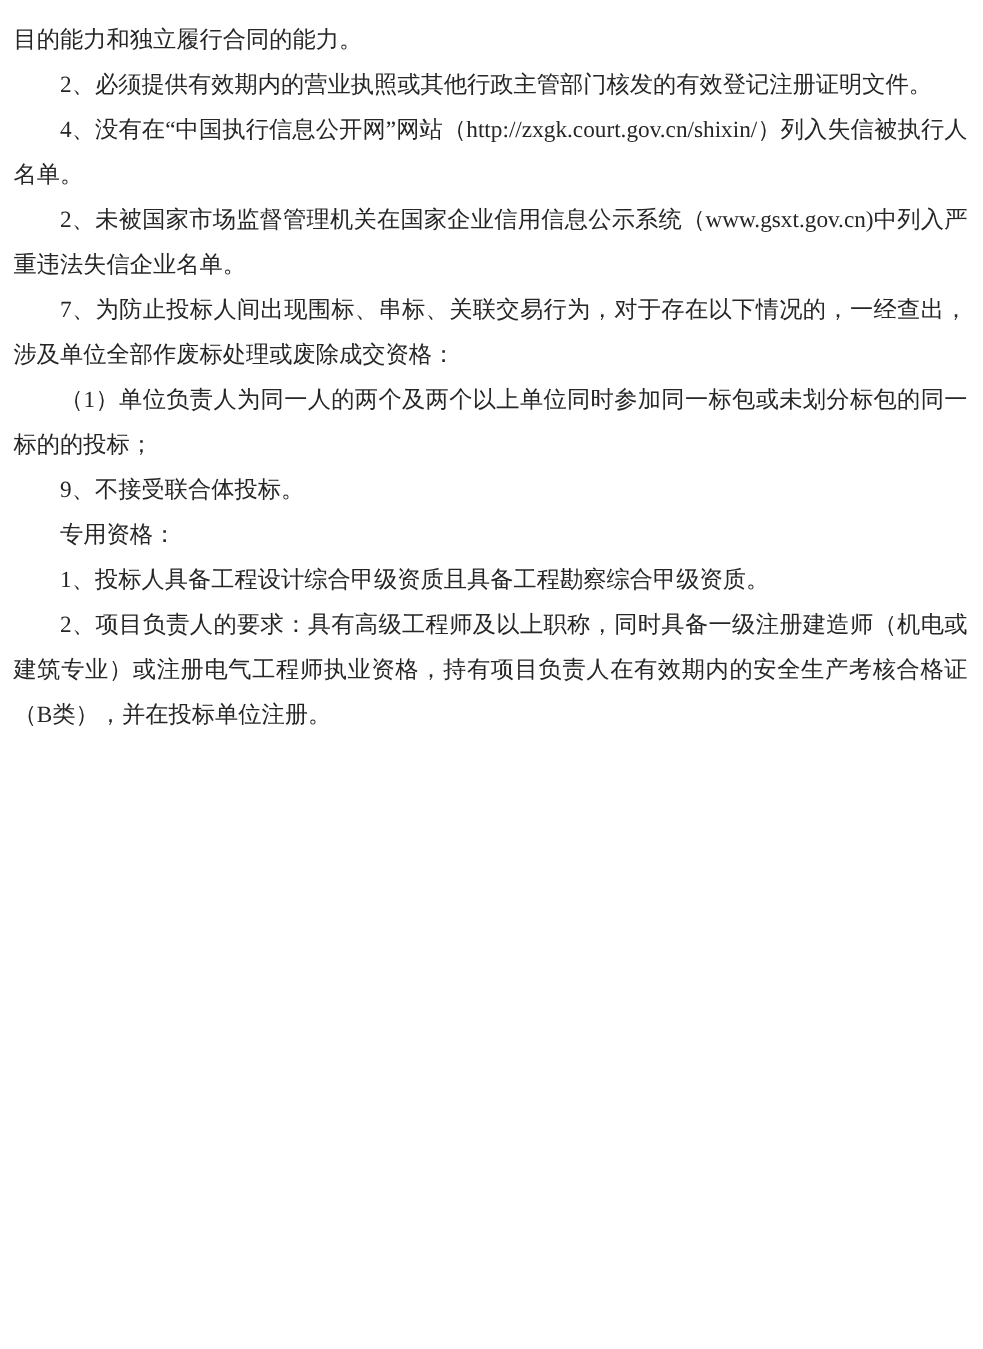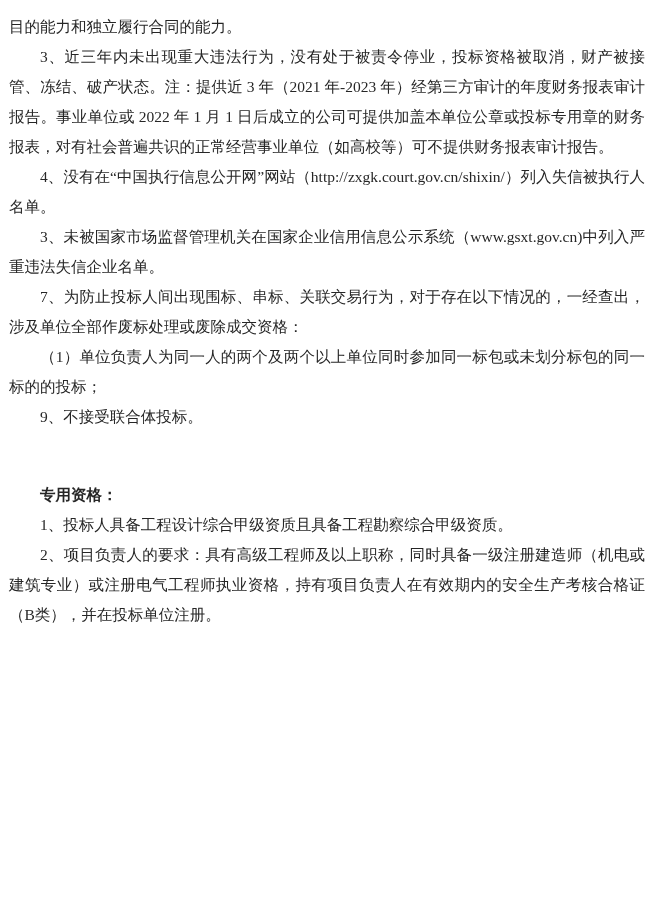--- a/index.html
+++ b/index.html
@@ -22,34 +22,33 @@
     overflow: hidden;
   }
   .page p {
     margin: 0;
     text-indent: 2em;
   }
   .page p.no-indent {
     text-indent: 0;
   }
   .page p.heading {
-    font-weight: bold;
-    margin-top: 48px;
+    font-weight: normal;
   }
   .page p.gap-before {
     margin-top: 7px;
   }
 </style>
 </head>
 <body>
 
 <div class="page">
   <p class="no-indent">目的能力和独立履行合同的能力。</p>
-  <p>3、近三年内未出现重大违法行为，没有处于被责令停业，投标资格被取消，财产被接管、冻结、破产状态。注：提供近 3 年（2021 年-2023 年）经第三方审计的年度财务报表审计报告。事业单位或 2022 年 1 月 1 日后成立的公司可提供加盖本单位公章或投标专用章的财务报表，对有社会普遍共识的正常经营事业单位（如高校等）可不提供财务报表审计报告。</p>
+  <p>2、必须提供有效期内的营业执照或其他行政主管部门核发的有效登记注册证明文件。</p>
   <p>4、没有在“中国执行信息公开网”网站（http://zxgk.court.gov.cn/shixin/）列入失信被执行人名单。</p>
-  <p>3、未被国家市场监督管理机关在国家企业信用信息公示系统（www.gsxt.gov.cn)中列入严重违法失信企业名单。</p>
+  <p>2、未被国家市场监督管理机关在国家企业信用信息公示系统（www.gsxt.gov.cn)中列入严重违法失信企业名单。</p>
   <p>7、为防止投标人间出现围标、串标、关联交易行为，对于存在以下情况的，一经查出，涉及单位全部作废标处理或废除成交资格：</p>
   <p>（1）单位负责人为同一人的两个及两个以上单位同时参加同一标包或未划分标包的同一标的的投标；</p>
   <p>9、不接受联合体投标。</p>
   <p class="heading">专用资格：</p>
   <p>1、投标人具备工程设计综合甲级资质且具备工程勘察综合甲级资质。</p>
   <p>2、项目负责人的要求：具有高级工程师及以上职称，同时具备一级注册建造师（机电或建筑专业）或注册电气工程师执业资格，持有项目负责人在有效期内的安全生产考核合格证（B类），并在投标单位注册。</p>
 </div>
 
 </body></html>

